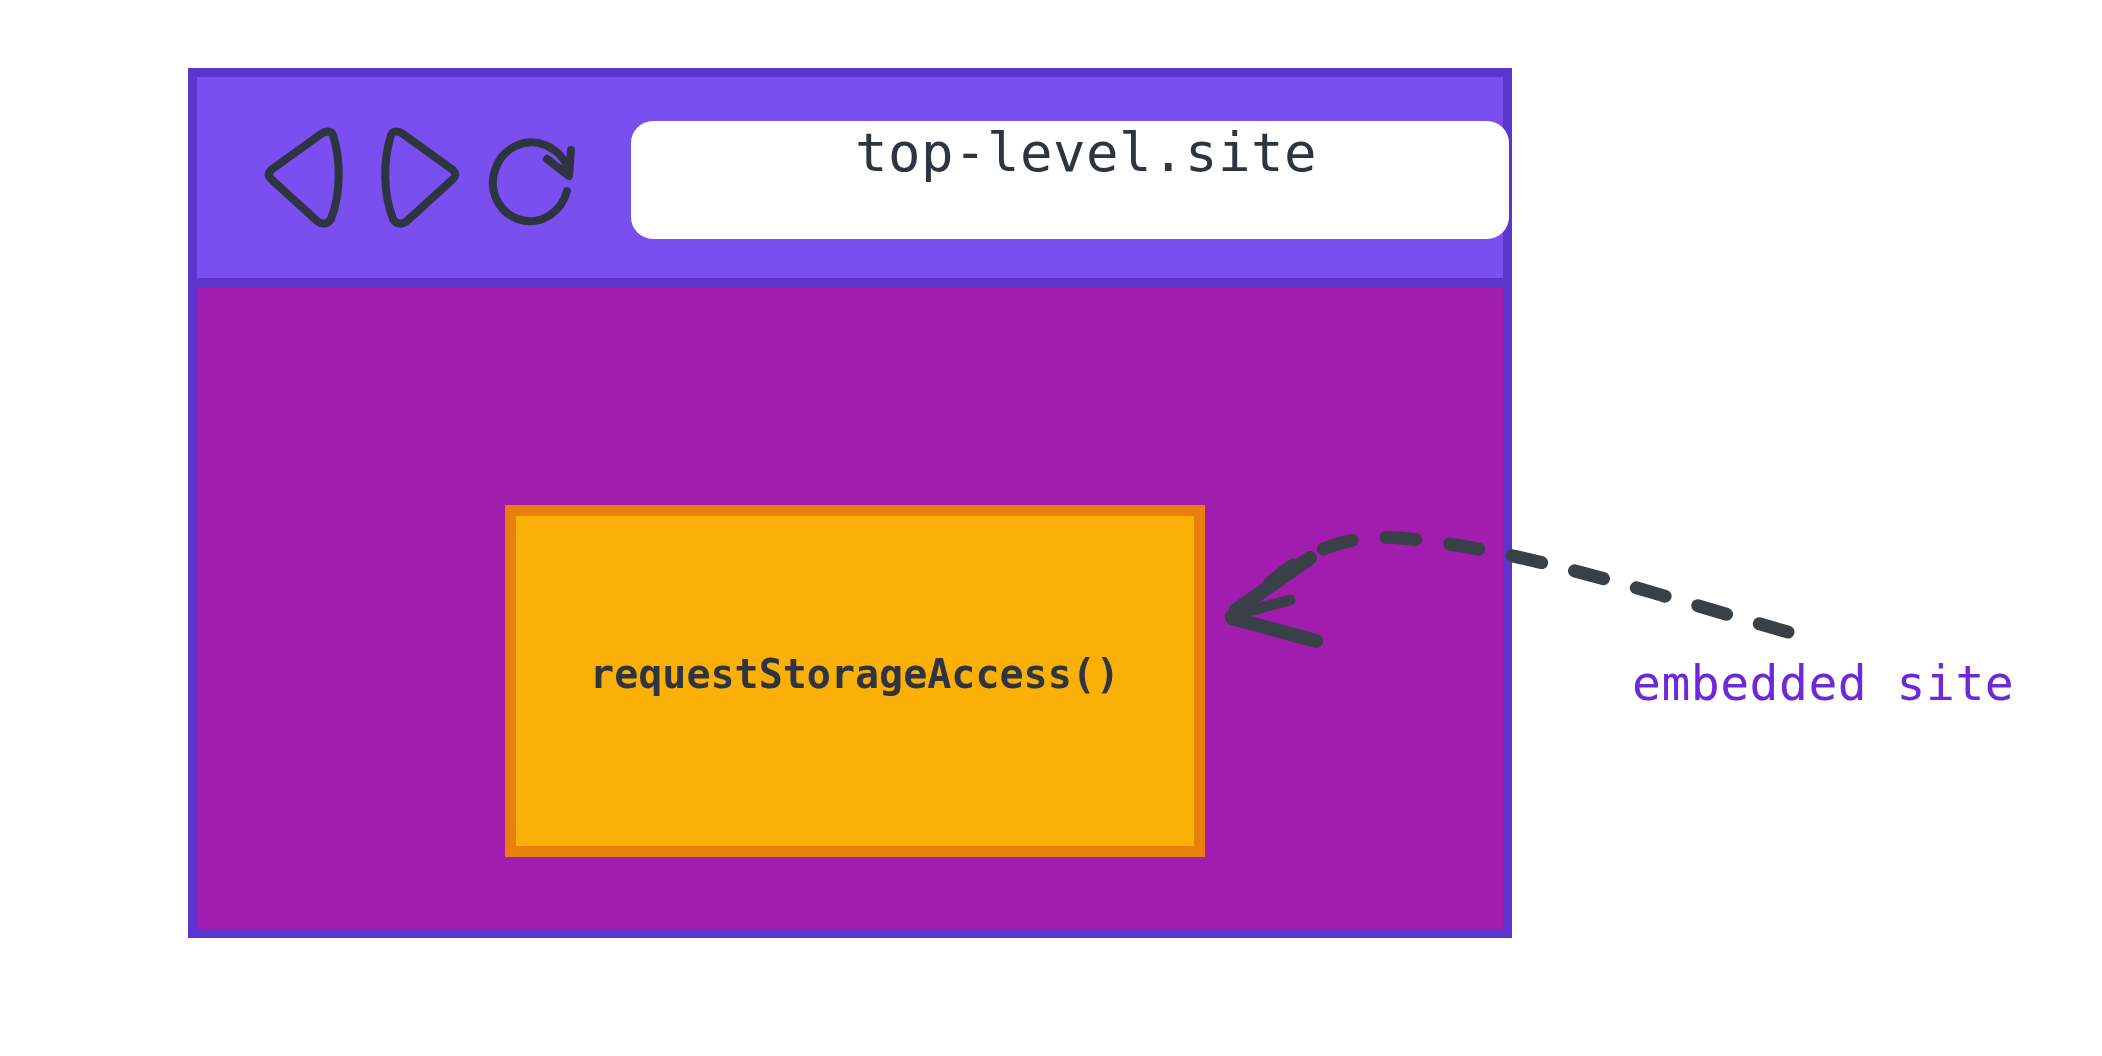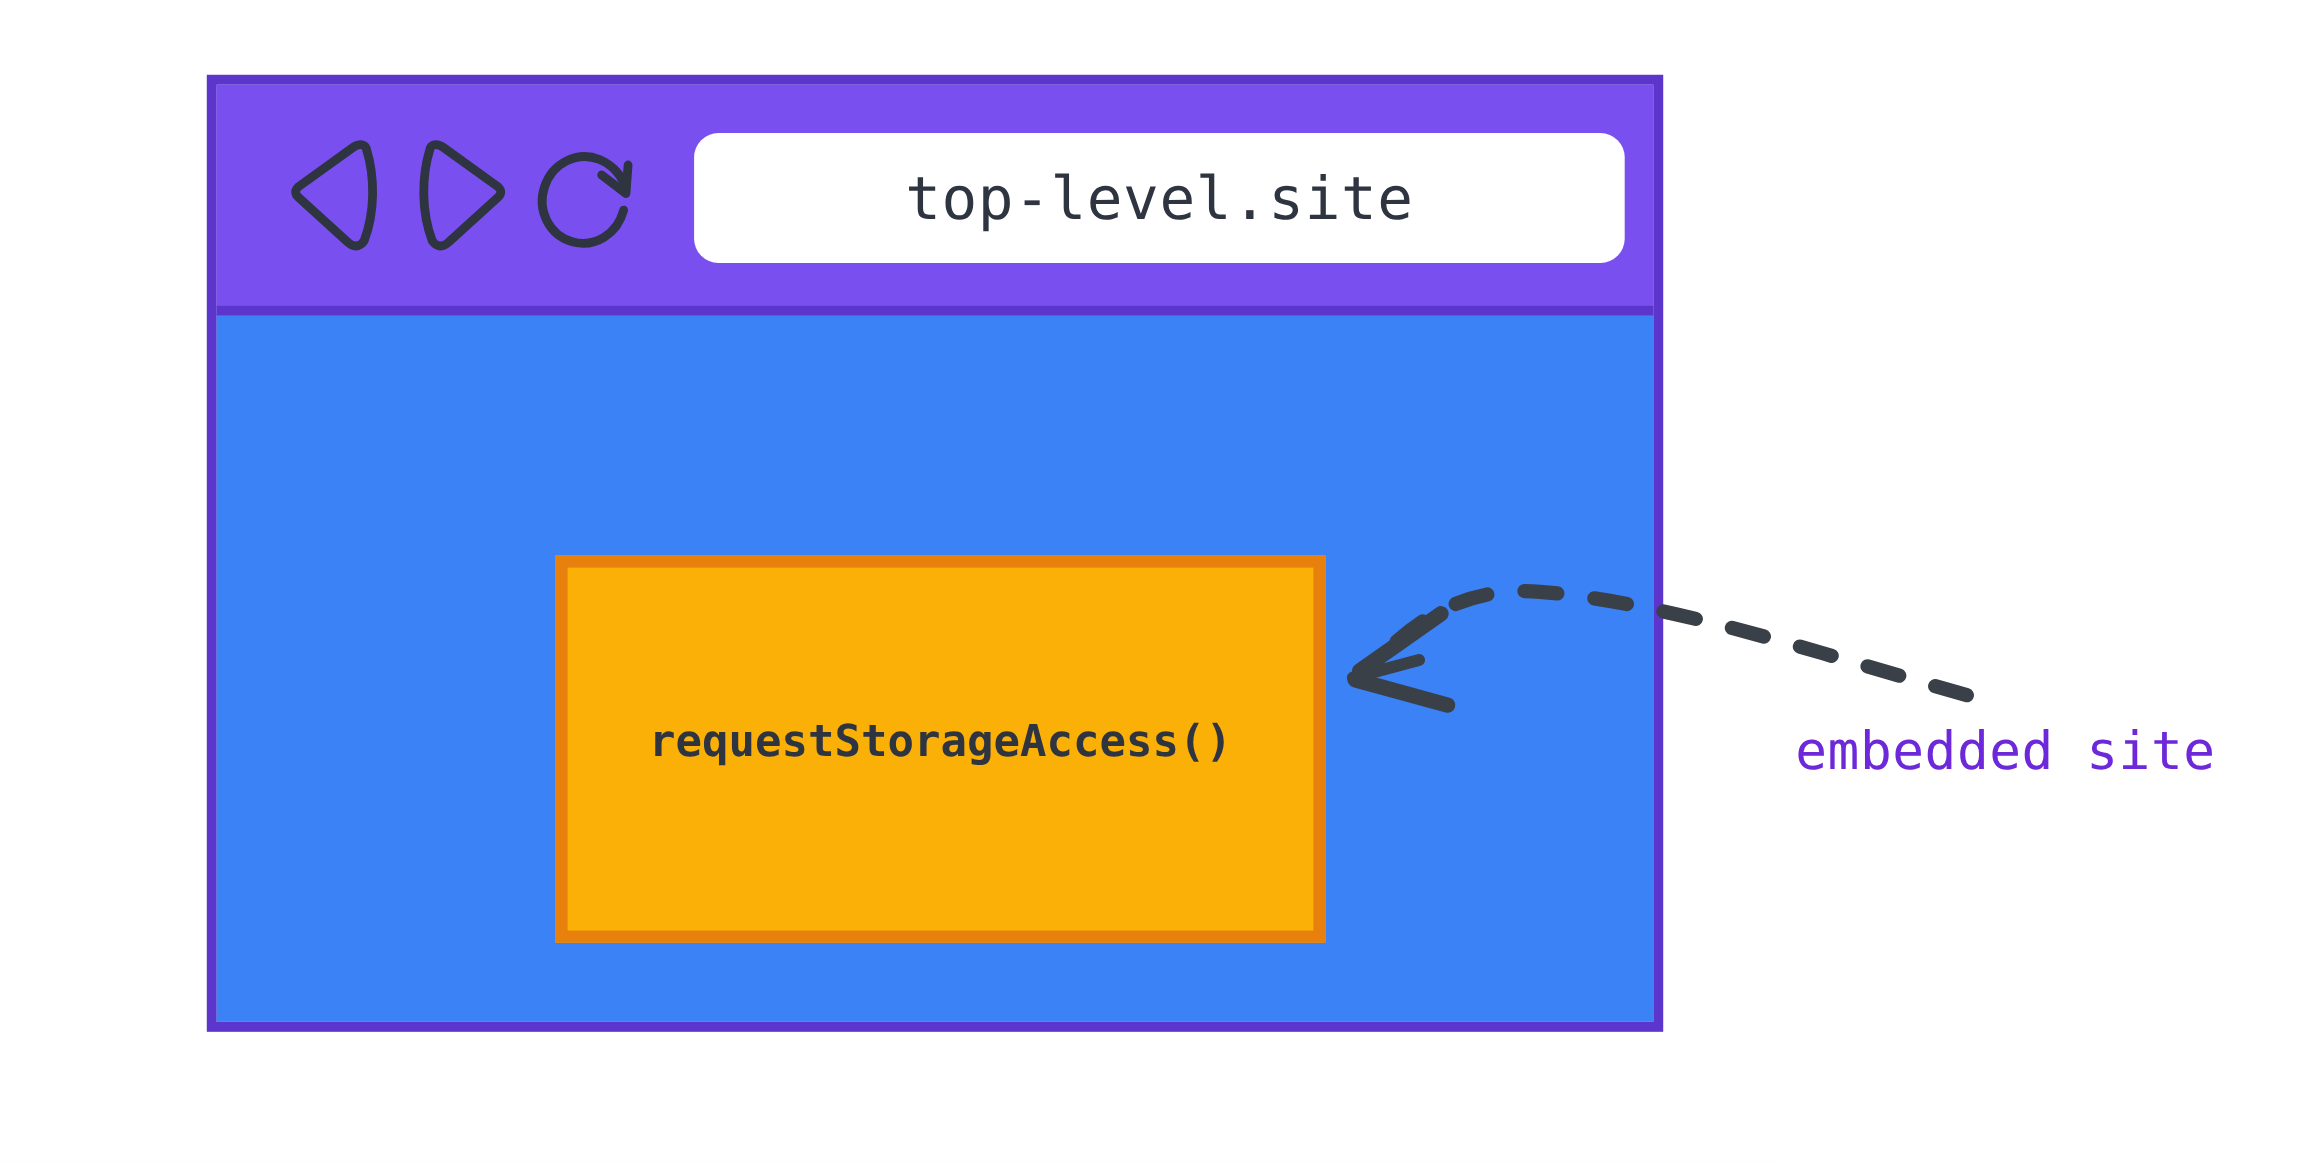--- a/index.html
+++ b/index.html
@@ -40,21 +40,21 @@
     box-sizing: border-box;
     background: #7A4FF0;
     border-bottom: 9px solid #5B35CC;
   }
   .viewport {
     position: absolute;
     left: 0;
     top: 210px;
     right: 0;
     bottom: 0;
-    background: #3b82f6;
+    background: #a21caf;
   }
 
   
   .nav-btn {
     position: absolute;
     top: 44px;
     width: 100px;
     height: 110px;
   }
   .nav-btn svg { display: block; width: 100%; height: 100%; }
@@ -65,22 +65,22 @@
   
   .url-bar {
     position: absolute;
     left: 434px;
     top: 44px;
     width: 846px;
     height: 118px;
     background: #FFFFFF;
     border-radius: 22px;
     display: flex;
-    align-items: center;
     justify-content: center;
+    padding-left: 32px;
   }
   .url-text {
     font-family: "DejaVu Sans Mono", monospace;
     font-size: 54px;
     font-weight: 500;
     color: #2E3440;
     letter-spacing: 0.5px;
     white-space: nowrap;
   }
 

